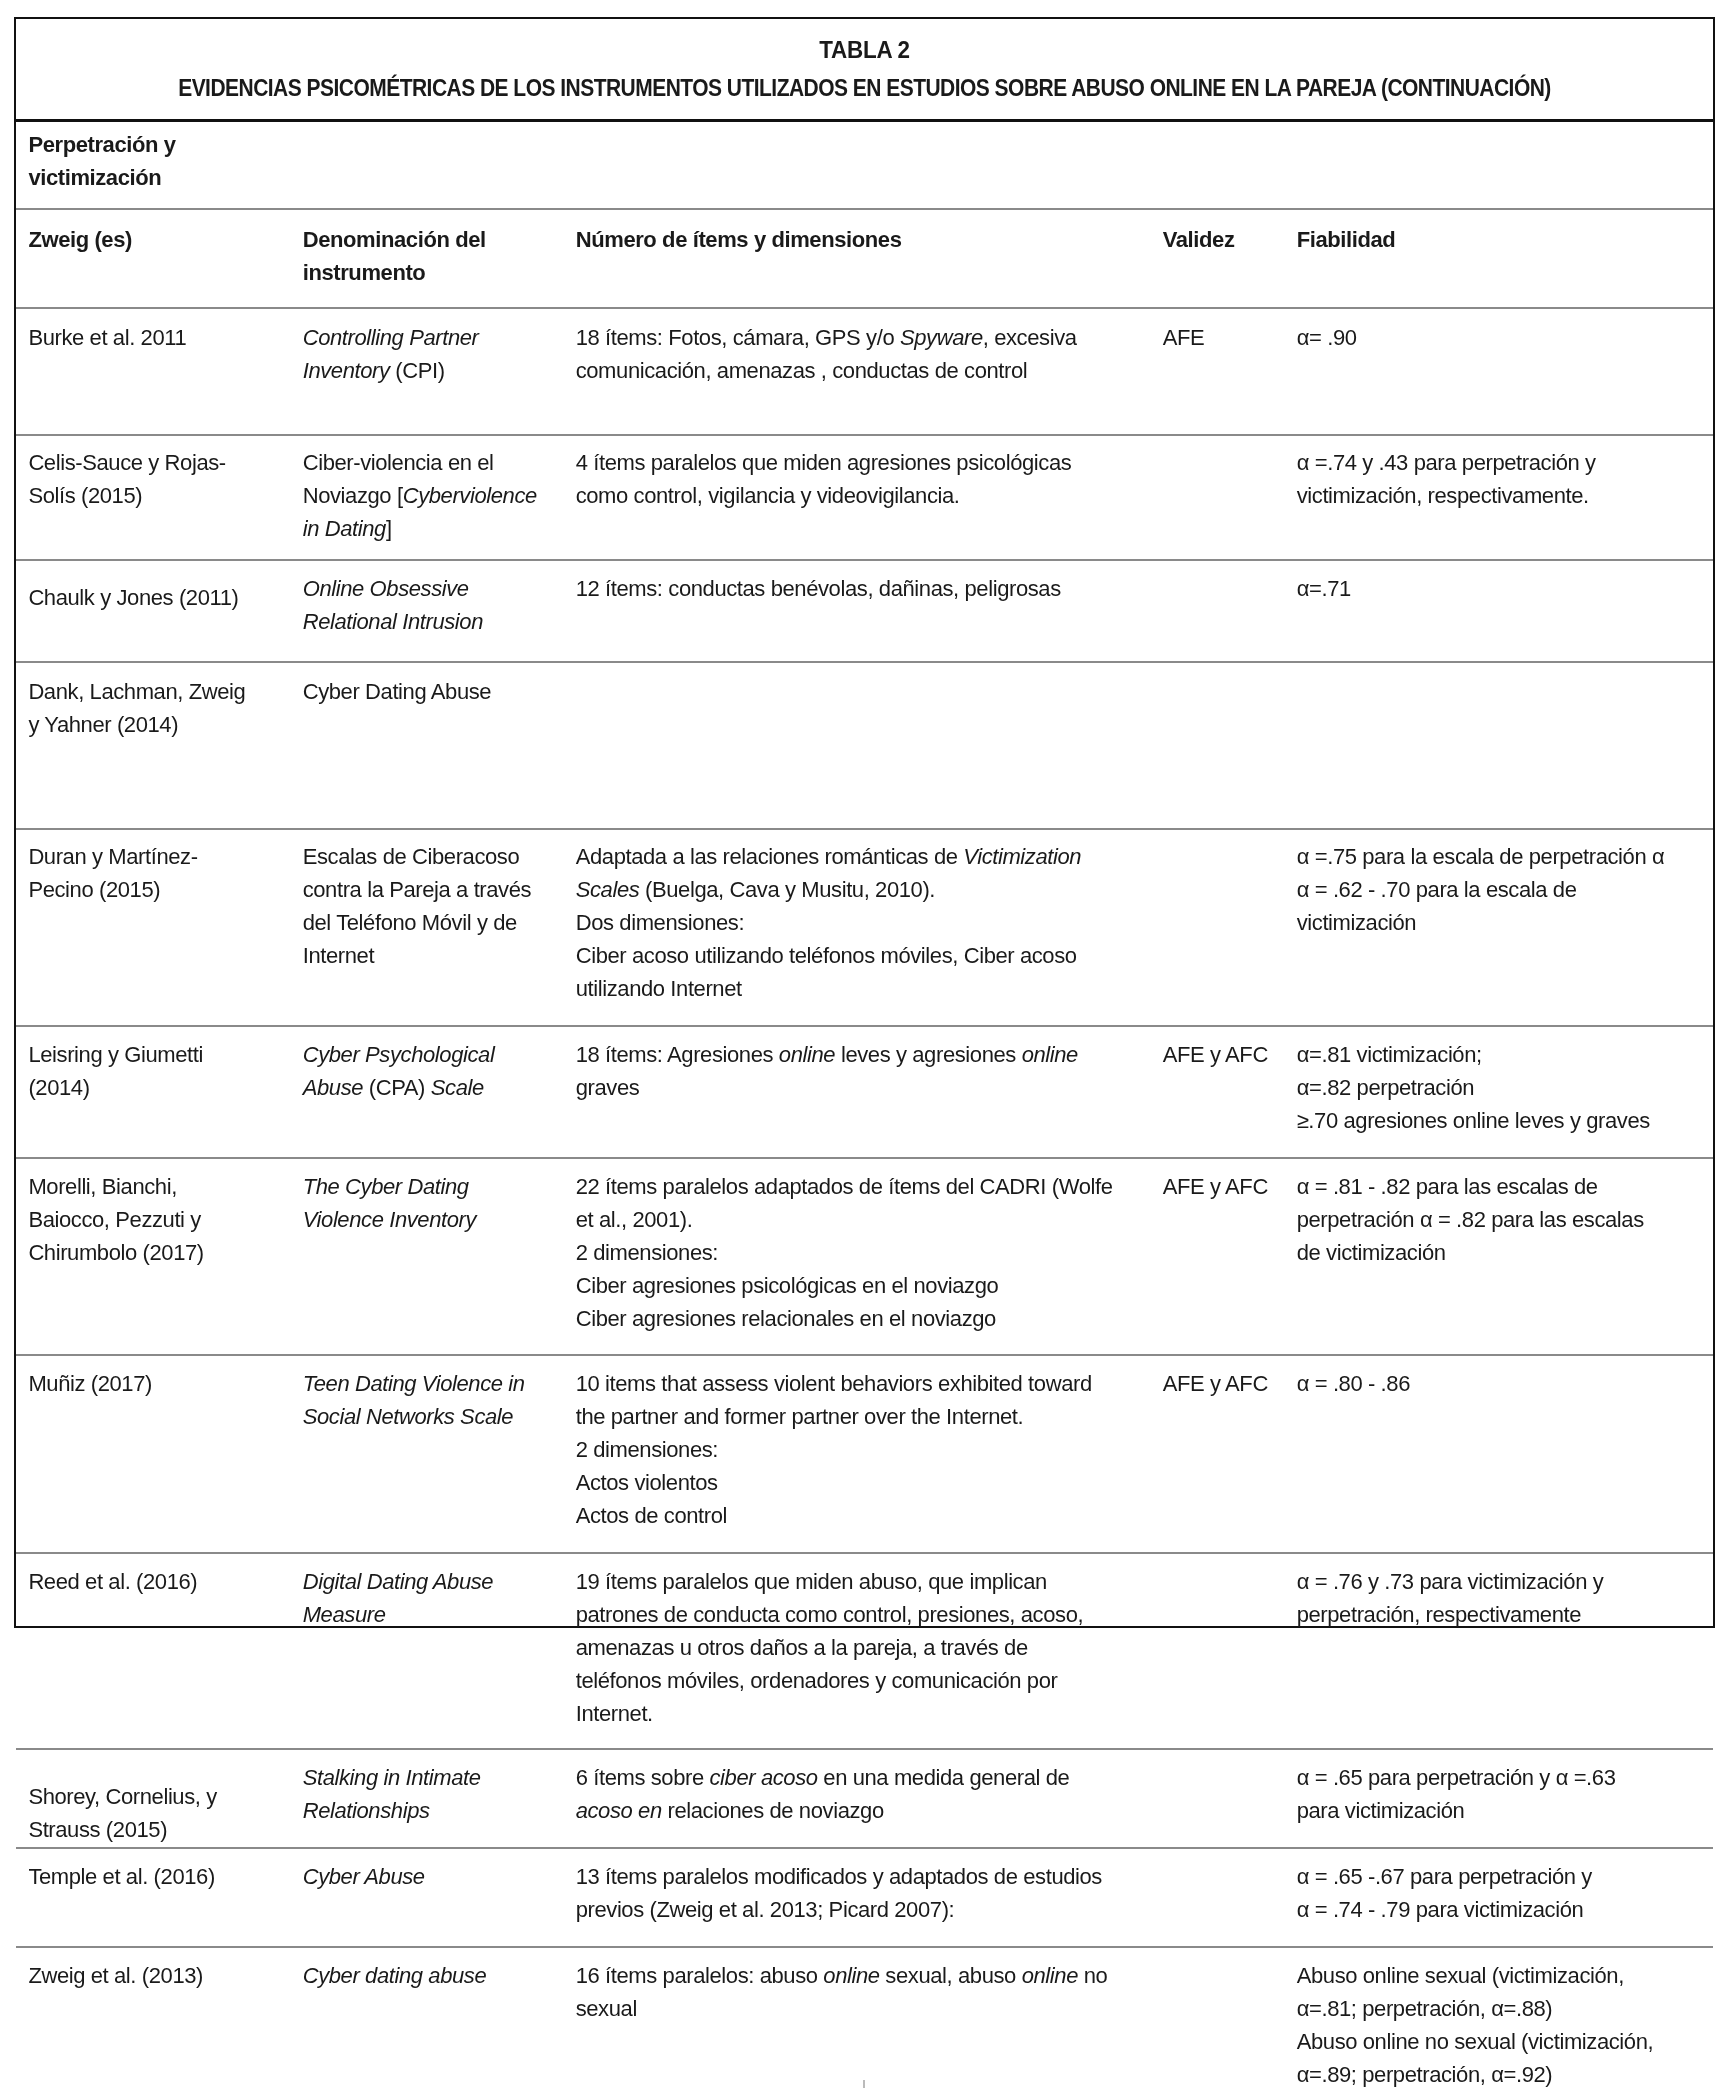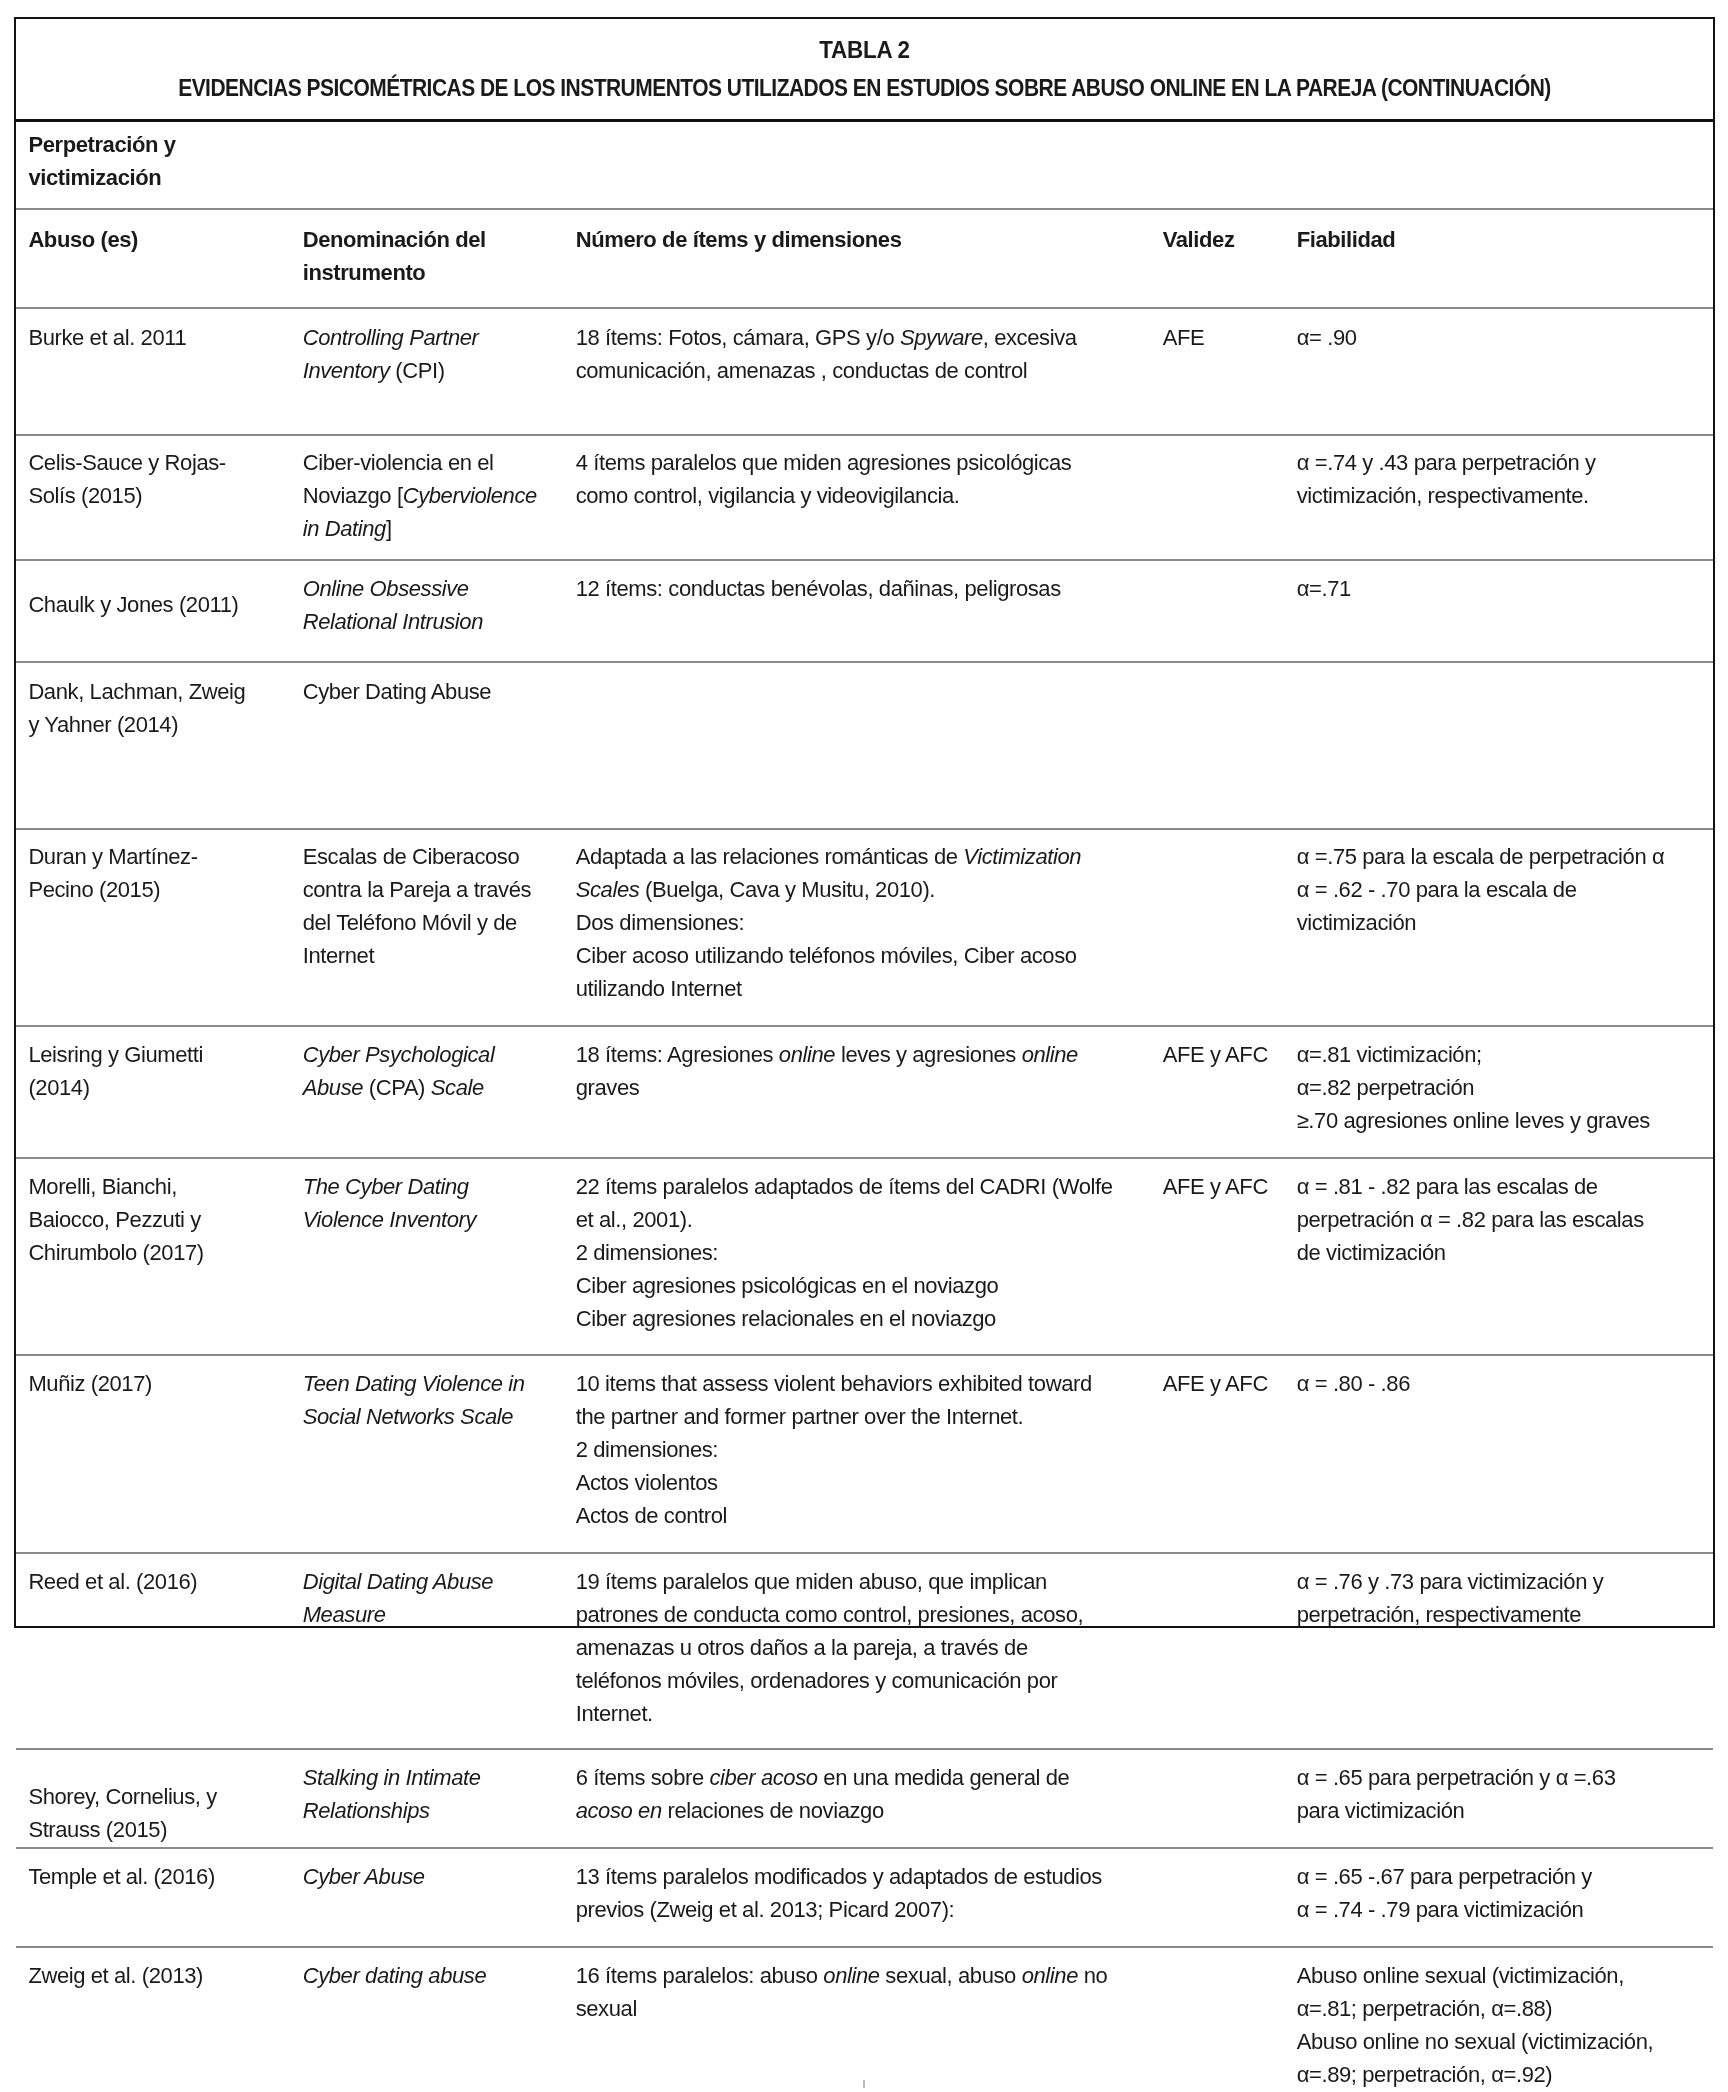--- a/index.html
+++ b/index.html
@@ -33,21 +33,21 @@
     <div class="title-line1">TABLA 2</div>
     <div class="title-line2">EVIDENCIAS PSICOMÉTRICAS DE LOS INSTRUMENTOS UTILIZADOS EN ESTUDIOS SOBRE ABUSO ONLINE EN LA PAREJA (CONTINUACIÓN)</div>
   </div>
 
   <div class="row" style="top:100px;height:91px;">
     <div class="cell c1 bold" style="top:9.8px;width:293px;">Perpetración y
 victimización</div>
   </div>
 
   <div class="row" style="top:191px;height:99px;">
-    <div class="cell c1 bold" style="top:13.7px;">Abuso (es)</div>
+    <div class="cell c1 bold" style="top:13.7px;">Zweig (es)</div>
     <div class="cell c2 bold" style="top:13.7px;">Denominación del
 instrumento</div>
     <div class="cell c3 bold" style="top:13.7px;">Número de ítems y dimensiones</div>
     <div class="cell c4 bold" style="top:13.7px;">Validez</div>
     <div class="cell c5 bold" style="top:13.7px;">Fiabilidad</div>
   </div>
 
   <div id="rows">
       <div class="row" style="top: 291px; height: 126px;">
         <div class="cell c1" style="top: 11.7px;">Burke et al. 2011</div>
@@ -64,21 +64,21 @@
         <div class="cell c2" style="top: 11.7px;">Ciber-violencia en el
 Noviazgo [<i>Cyberviolence</i>
 <i>in Dating</i>]</div>
         <div class="cell c3" style="top: 11.7px;">4 ítems paralelos que miden agresiones psicológicas
 como control, vigilancia y videovigilancia.</div>
         <div class="cell c4" style="top: 11.7px;"></div>
         <div class="cell c5" style="top: 11.7px;">α =.74 y .43 para perpetración y
 victimización, respectivamente.</div>
       </div>
       <div class="row" style="top: 542px; height: 102px;">
-        <div class="cell c1" style="top: 27px;">Chaulk y Jones (2011)</div>
+        <div class="cell c1" style="top: 20px;">Chaulk y Jones (2011)</div>
         <div class="cell c2" style="top: 11.7px;"><i>Online Obsessive</i>
 <i>Relational Intrusion</i></div>
         <div class="cell c3" style="top: 11.7px;">12 ítems: conductas benévolas, dañinas,  peligrosas</div>
         <div class="cell c4" style="top: 11.7px;"></div>
         <div class="cell c5" style="top: 11.7px;">α=.71</div>
       </div>
       <div class="row" style="top: 645px; height: 166px;">
         <div class="cell c1" style="top: 11.7px;">Dank, Lachman, Zweig
 y Yahner (2014)</div>
         <div class="cell c2" style="top: 11.7px;">Cyber Dating Abuse</div>

